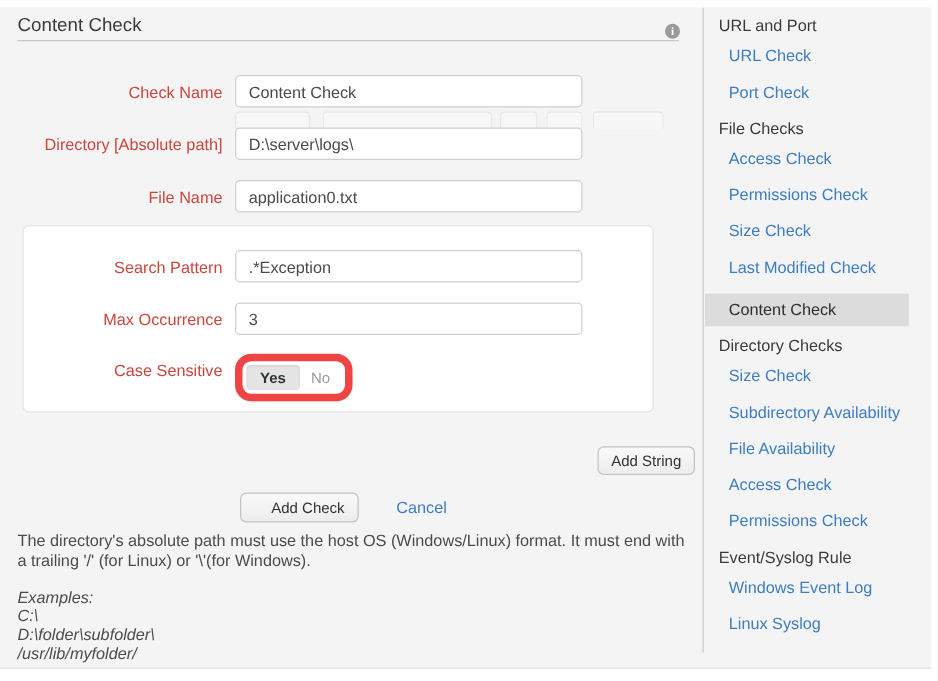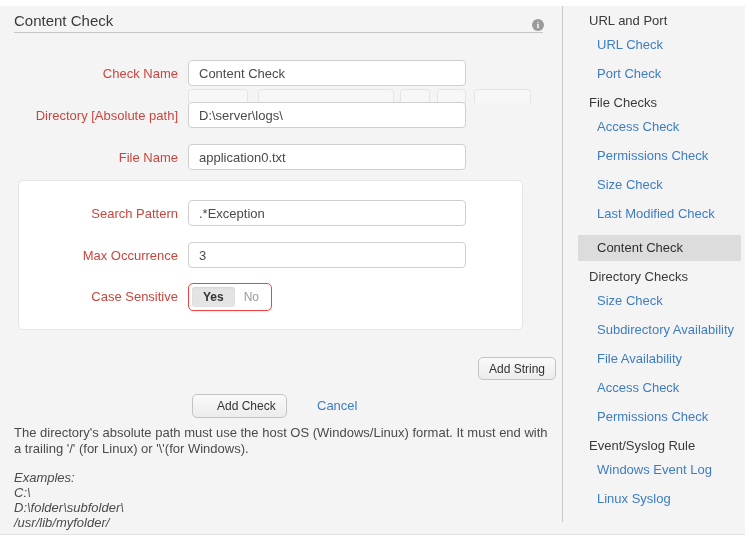--- a/index.html
+++ b/index.html
@@ -55,21 +55,21 @@
   .gc4{left:437px;width:27px;}
   .gc5{left:474px;width:55px;}
   
   .card{
     position:absolute;left:18px;top:174px;width:503px;height:148px;
     background:#ffffff;border:1px solid #e6e4e6;border-radius:5px;
   }
   
   .toggle{
     position:absolute;left:188px;top:0;height:26px;display:flex;align-items:stretch;
-    background:#ffffff;border:1px solid #ef4444;border-radius:5px;
+    background:#ffffff;border:6px solid #ef4444;border-radius:13px;
     box-shadow:0 1px 1px rgba(0,0,0,0.05);
   }
   .seg{font-size:12px;display:flex;align-items:center;cursor:pointer;}
   .seg-on{
     background:#e4e4e4;border-radius:3px;margin:3px;padding:0 11px;color:#333333;
     box-shadow:inset 0 1px 2px rgba(0,0,0,0.08);font-weight:bold;
   }
   .seg-off{padding:0 12px 0 6px;color:#9a9a9a;}
   
   .btn{
@@ -87,21 +87,21 @@
   
   .help{
     position:absolute;left:14px;top:419px;width:540px;
     font-size:13px;color:#4b4b4b;line-height:16px;
   }
   .help .examples{margin-top:13px;line-height:15px;font-style:italic;}
   
   .sidebar{
     position:absolute;left:562px;top:0px;width:188px;height:516px;
     border-left:1px solid #cbc9cb;box-sizing:border-box;
-    padding:7px 0 0 26px;
+    padding:7px 0 0 12px;
   }
   .side-group{margin:0;}
   .side-header{
     font-size:13px;color:#3a3a3a;margin:0 0 8px 0;line-height:16px;
   }
   .side-link{
     display:block;font-size:13px;color:#3d7dc1;line-height:16px;
     margin:0 0 13px 8px;text-decoration:none;cursor:pointer;
   }
   .side-link.selected{

